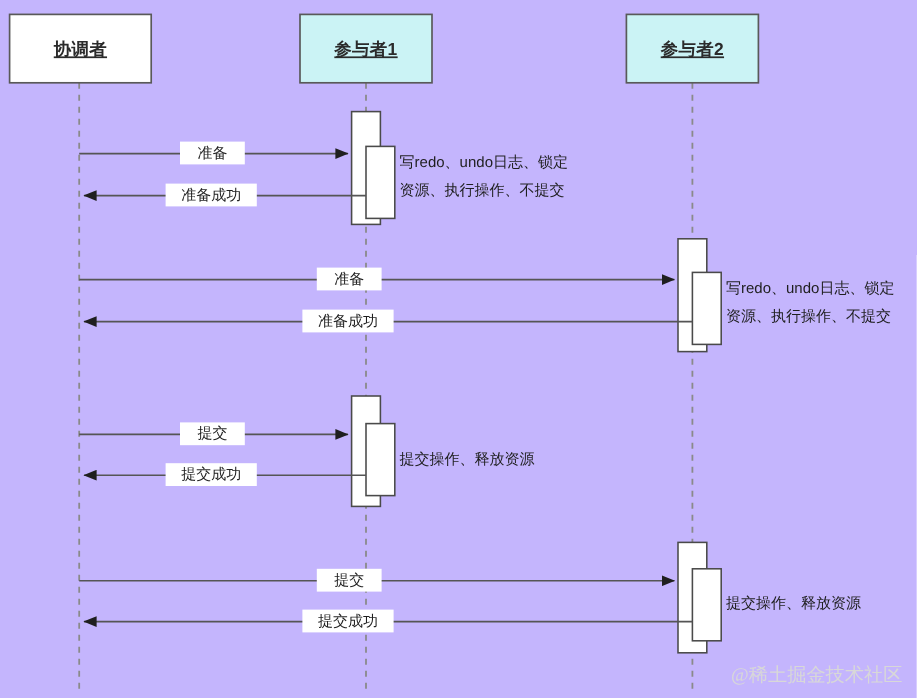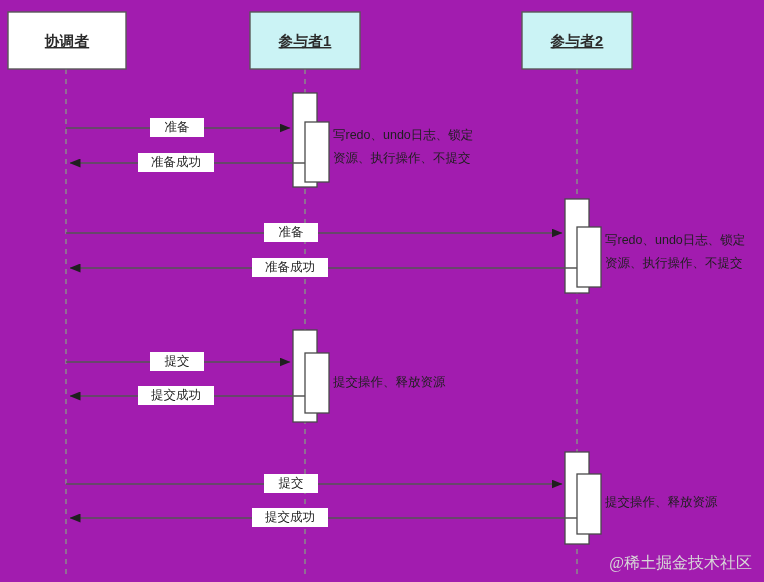--- a/index.html
+++ b/index.html
@@ -7,21 +7,21 @@
     padding: 0;
     background: #ffffff;
   }
   body {
     font-family: "Liberation Sans", "DejaVu Sans", sans-serif;
   }
   #diagram-root {
     position: relative;
     width: 764px;
     height: 582px;
-    background: #a21caf;
+    background: #c4b5fd;
     overflow: hidden;
     text-decoration: underline;
   }
   svg.seq-canvas {
     position: absolute;
     top: 0;
     left: 0;
     width: 764px;
     height: 582px;
     display: block;

